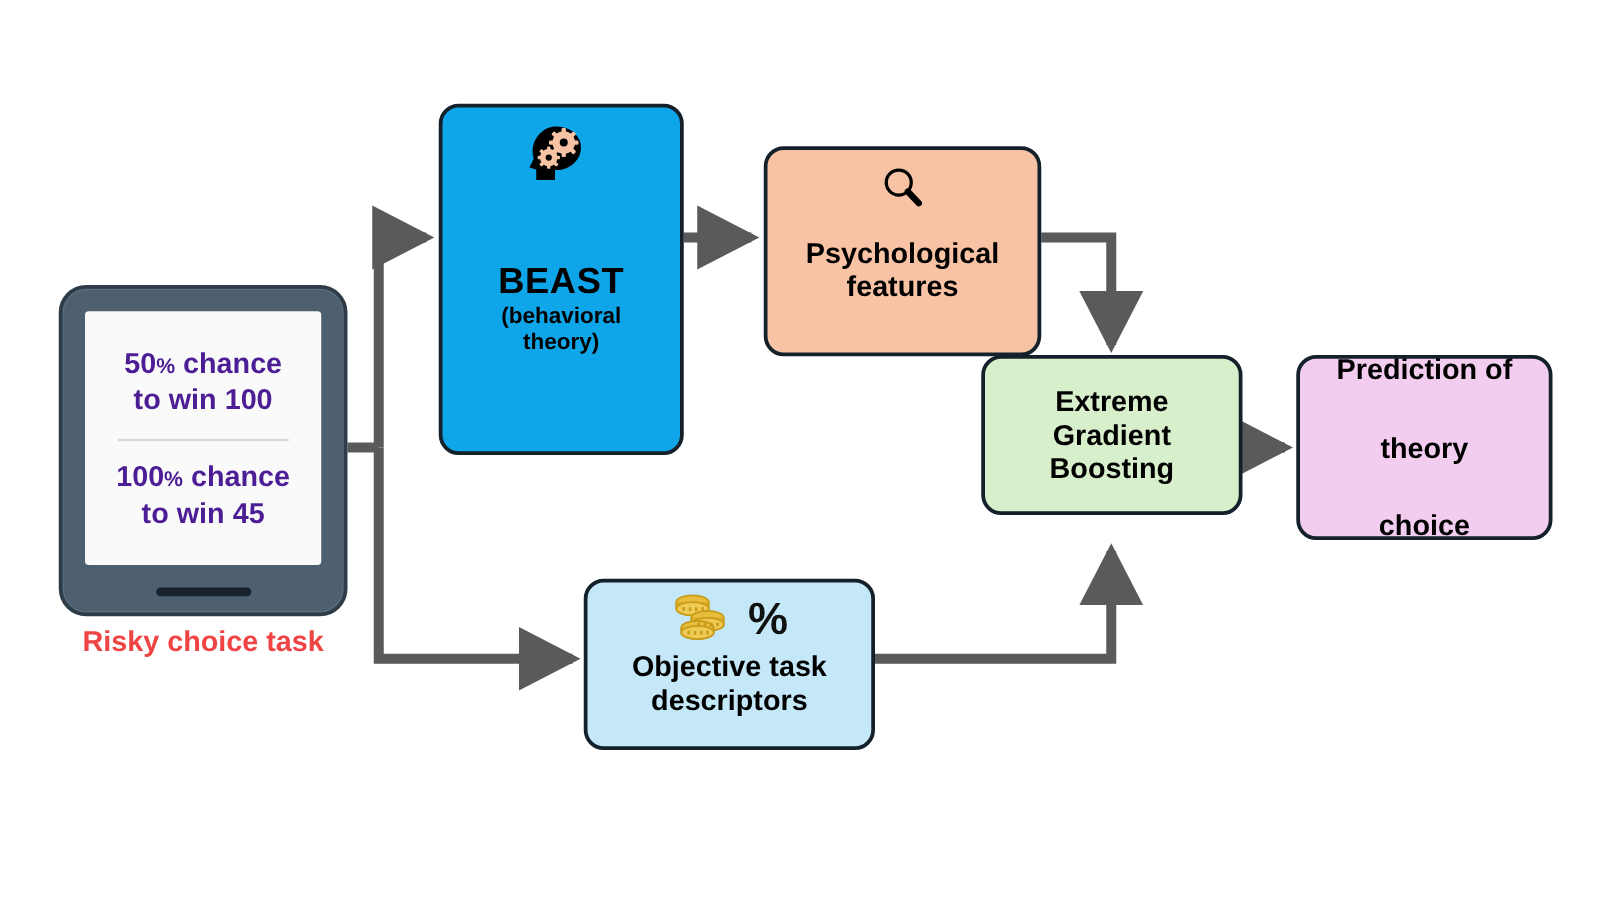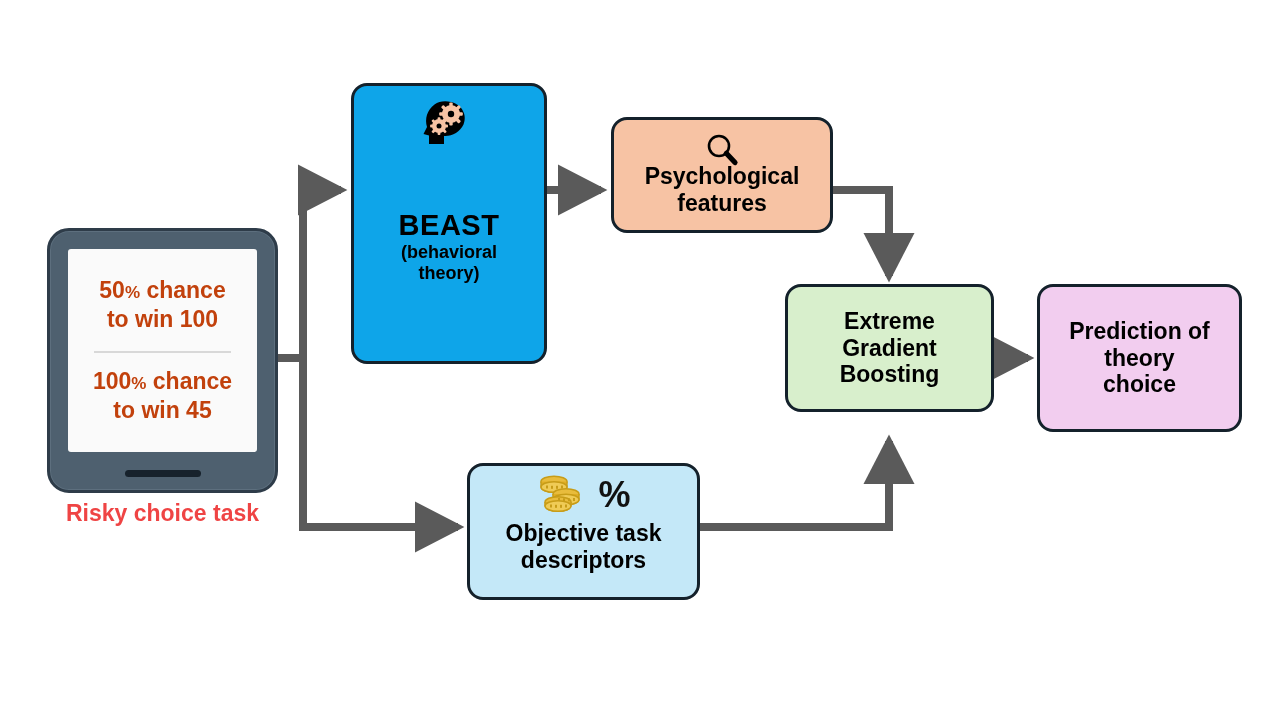--- a/index.html
+++ b/index.html
@@ -33,21 +33,21 @@
   .node-beast {
     left: 351px; top: 83px; width: 196px; height: 281px;
     background: #0ea5e9;
     font-size: 27px;
     padding-top: 46px;
   }
   .node-beast .lbl-main { font-size: 29px; letter-spacing: .5px; }
   .node-beast .lbl-sub  { font-size: 18px; }
 
   .node-psych {
-    left: 611px; top: 117px; width: 222px; height: 116px;
+    left: 611px; top: 117px; width: 222px; height: 168px;
     background: #F7C3A4;
     font-size: 23px;
     padding-top: 30px;
   }
 
   .node-objective {
     left: 467px; top: 463px; width: 233px; height: 137px;
     background: #C4E8F8;
     font-size: 23px;
     padding-top: 30px;
@@ -56,20 +56,21 @@
   .node-xgb {
     left: 785px; top: 284px; width: 209px; height: 128px;
     background: #D8EFCC;
     font-size: 23px;
   }
 
   .node-prediction {
     left: 1037px; top: 284px; width: 205px; height: 148px;
     background: #F2CDEF;
     font-size: 23px;
+    gap: 36px;
   }
 
   
   .icon-slot {
     position: absolute;
     top: 12px; left: 0; right: 0;
     display: flex; align-items: center; justify-content: center;
     gap: 14px;
   }
   .icon-slot.with-pct { top: 6px; }
@@ -89,21 +90,21 @@
     left: 18px; top: 18px; right: 18px; bottom: 38px;
     background: #FAFAFA;
     border-radius: 3px;
     display: flex;
     flex-direction: column;
     align-items: center;
     justify-content: center;
     padding: 6px 4px;
   }
   .opt {
-    color: #c2410c;
+    color: #4c1d95;
     font-size: 23px;
     font-weight: bold;
     text-align: center;
     line-height: 1.28;
     white-space: nowrap;
   }
   .opt .small { font-size: 17px; font-weight: bold; }
   .opt-divider {
     width: 76%;
     height: 2px;

